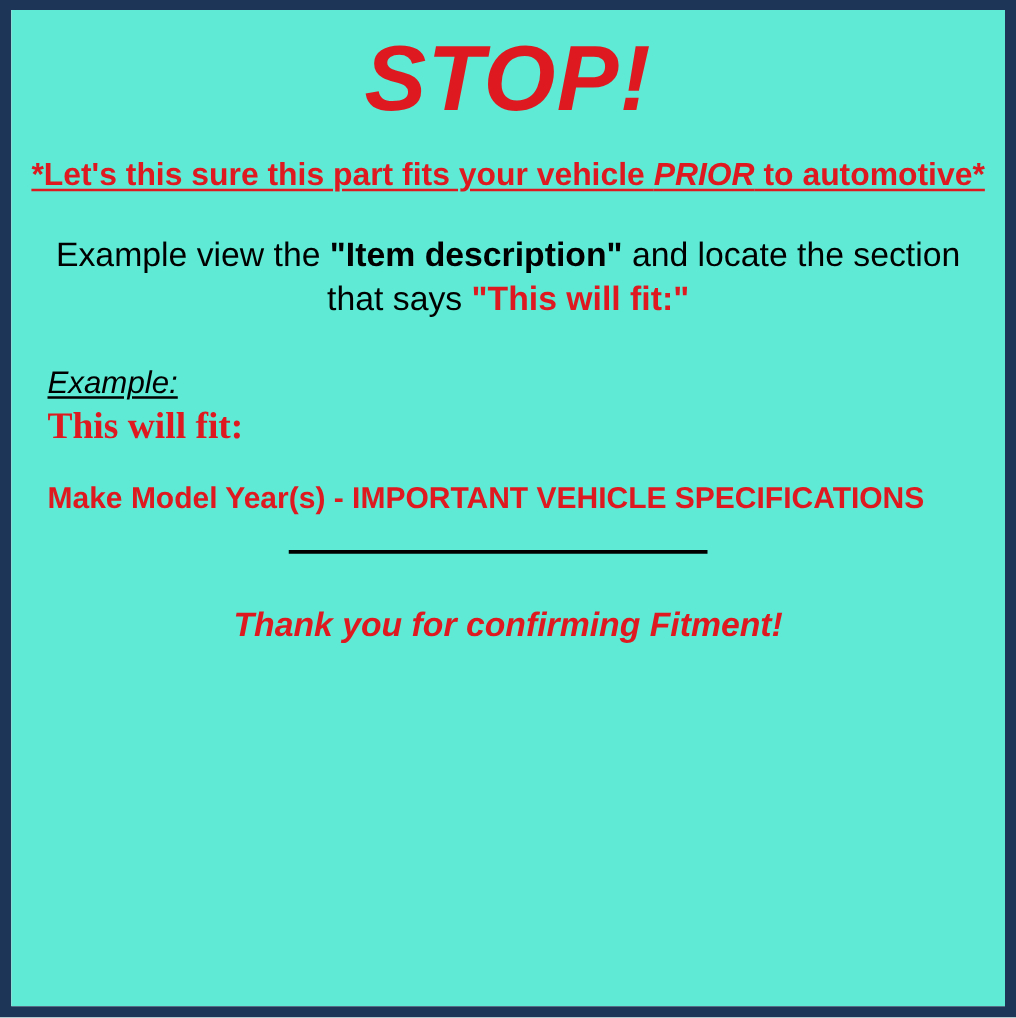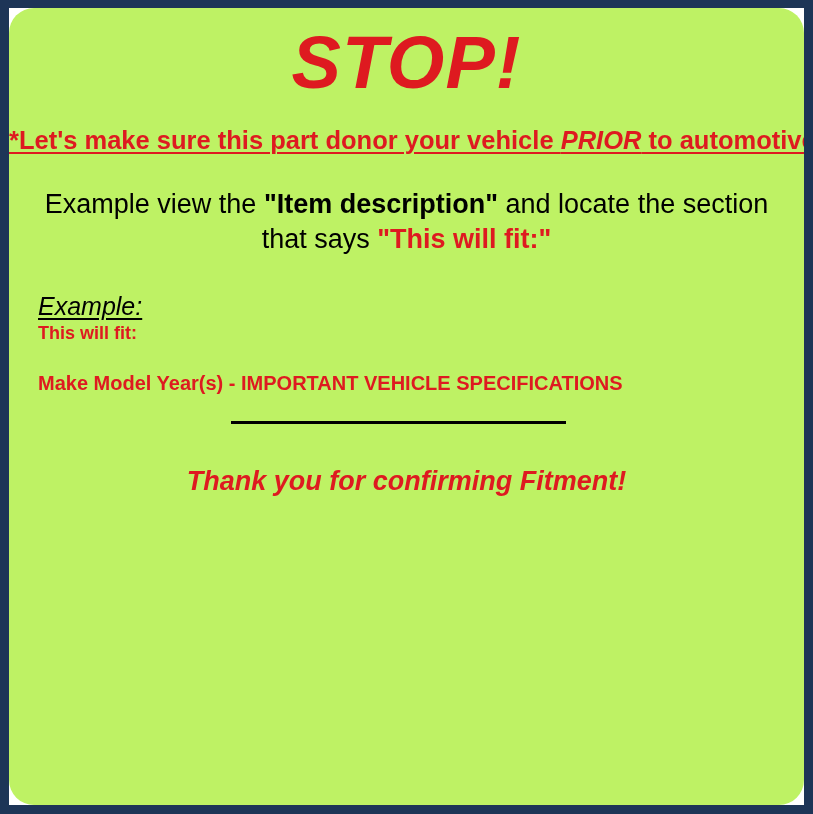--- a/index.html
+++ b/index.html
@@ -20,22 +20,21 @@
     border-left: 9px solid #1d3557;
     border-right: 9px solid #1d3557;
     border-bottom: 9px solid #1d3557;
     overflow: hidden;
   }
   #notice-body {
     position: relative;
     width: 100%;
     height: 100%;
     box-sizing: border-box;
-    background: #bef264;
-    border-radius: 25px;
+    background: #5eead4;
   }
 
   
   .headline {
     text-align: center;
     color: #de1a20;
     font-weight: bold;
     font-style: italic;
     font-size: 74px;
     line-height: 1;
@@ -103,28 +102,29 @@
     font-style: italic;
     font-size: 25px;
     line-height: 1.12;
     text-decoration: underline;
     text-decoration-thickness: 2px;
     text-underline-offset: 3px;
   }
   .example-fit {
     color: #de1a20;
     font-weight: bold;
-    font-size: 18px;
+    font-size: 30px;
     line-height: 1.2;
     padding-top: 3px;
+    font-family: Liberation Serif, serif;
   }
   .example-spec {
     color: #de1a20;
     font-weight: bold;
-    font-size: 20px;
+    font-size: 24px;
     line-height: 1.2;
     padding-top: 26px;
     white-space: nowrap;
   }
 
   
   .divider-wrap {
     padding-top: 26px;
     height: 18px;
   }
@@ -148,21 +148,21 @@
   }
 </style>
 </head>
 <body>
 
 <div id="notice-frame">
   <div id="notice-body">
 
     <div class="headline">STOP!</div>
 
-    <div class="subtitle"><span>*Let's make sure this part donor your vehicle </span><span class="ital">PRIOR</span><span> to automotive*</span></div>
+    <div class="subtitle"><span>*Let's this sure this part fits your vehicle </span><span class="ital">PRIOR</span><span> to automotive*</span></div>
 
 
     <div class="para para-view"><span>Example view the </span><span class="b-blk">"Item description"</span><span> and locate the section that says </span><span class="b-red">"This will fit:"</span></div>
 
     <div class="example-block">
       <div><span class="example-label">Example:</span></div>
       <div class="example-fit">This will fit:</div>
       <div class="example-spec">Make Model Year(s) - IMPORTANT VEHICLE SPECIFICATIONS</div>
     </div>
 

